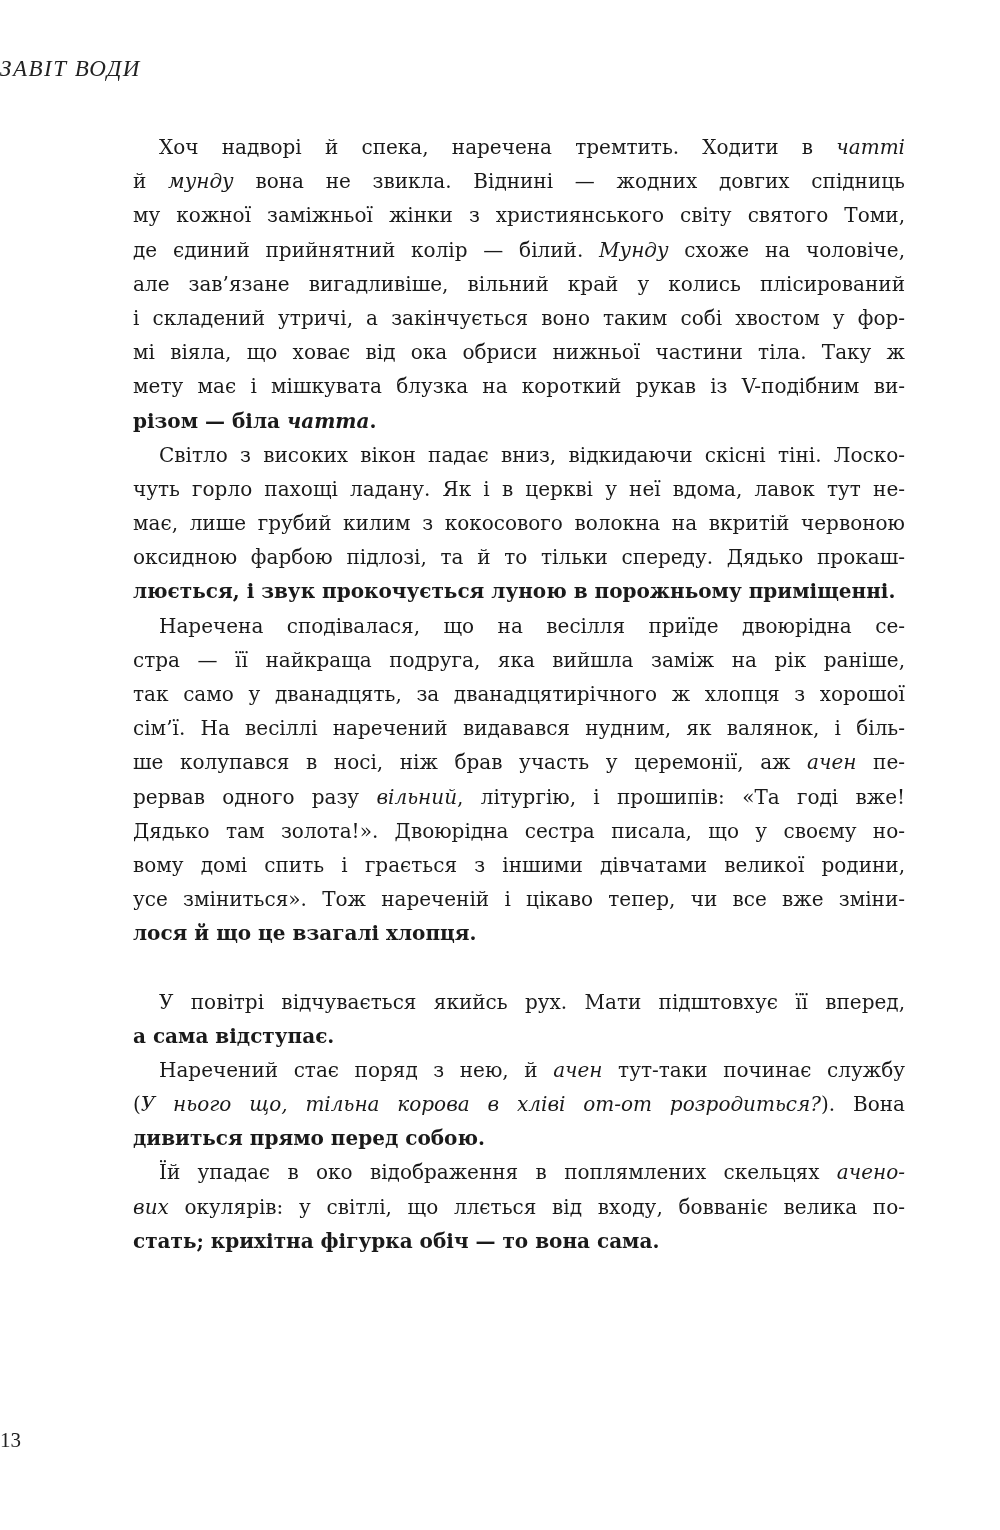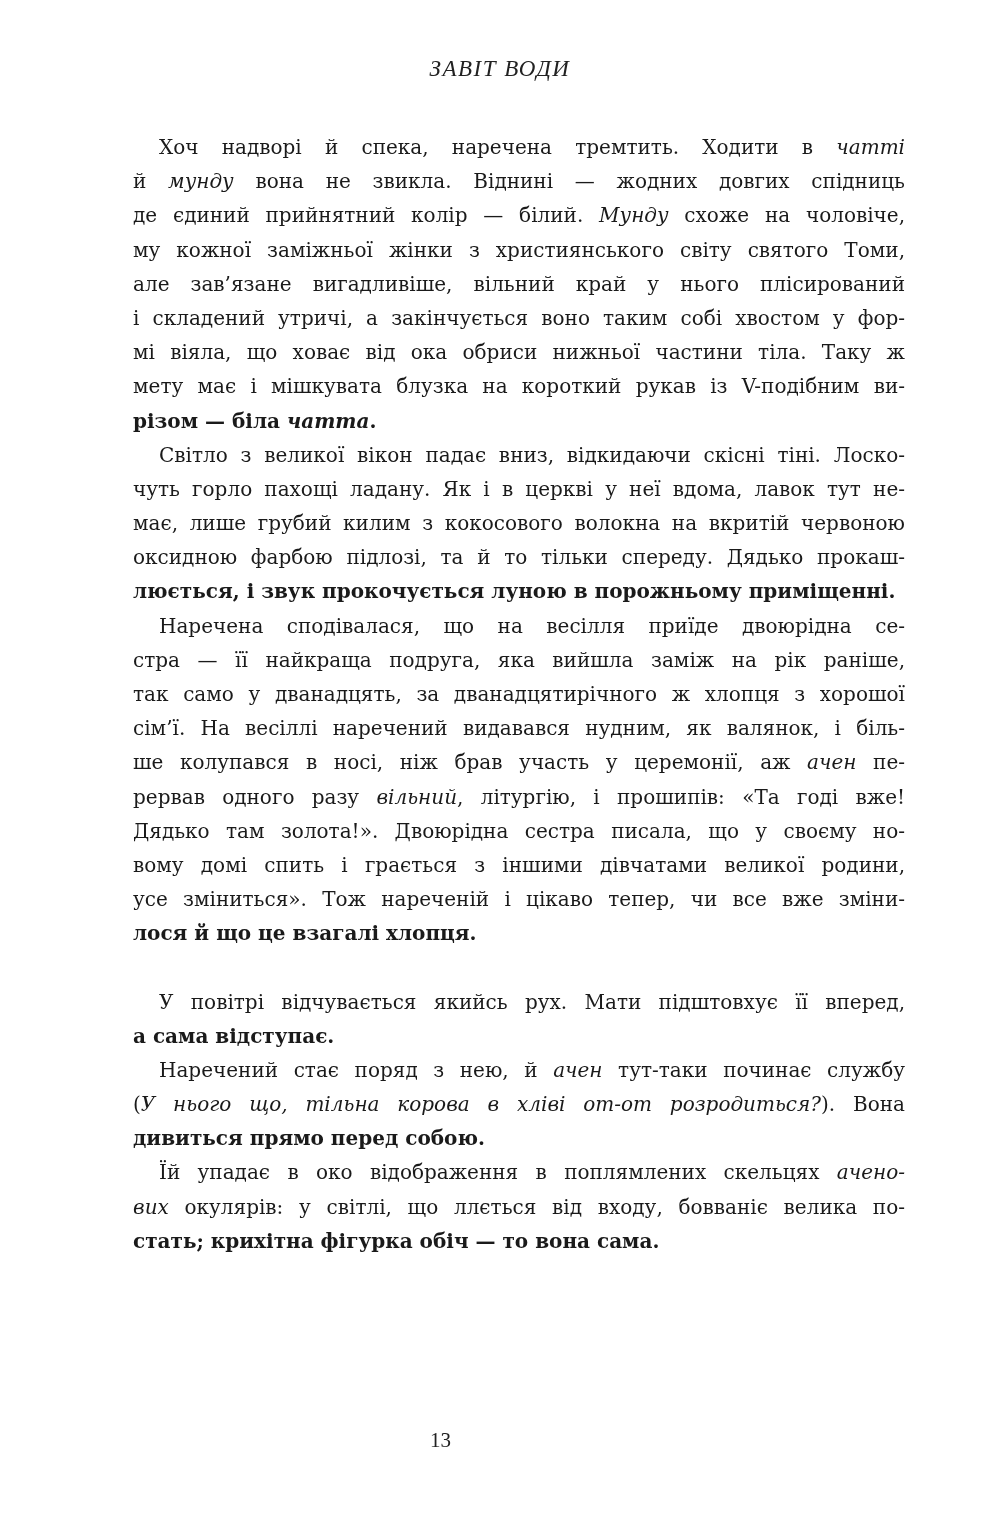--- a/index.html
+++ b/index.html
@@ -1,48 +1,48 @@
 <!DOCTYPE html>
 <html><head>
 <meta charset="utf-8">
 <style>
   html, body { margin:0; padding:0; background:#ffffff; }
   body { width:1000px; height:1530px; position:relative; overflow:hidden;
          font-family:"DejaVu Serif", "Liberation Serif", serif; color:#1a1a1a; }
-  .running-head { position:absolute; top:56px; left:0; width:1000px; text-align:center;
+  .running-head { position:absolute; top:56px; left:0; width:1000px; text-align:left;
          font-family:"Liberation Serif", serif; font-style:italic; font-size:23px; letter-spacing:1.5px; color:#222; }
   .body-text { position:absolute; top:130px; left:133px; width:772px; }
   .line { height:34.2px; line-height:34.2px; font-size:20px; white-space:nowrap;
           text-align:justify; text-align-last:justify; }
   .line.last { text-align-last:left;font-weight:bold; }
   .line.indent { padding-left:26px; }
   .gap { height:34px; }
-  .page-number { position:absolute; top:1428px; left:0; width:881px; text-align:center;
+  .page-number { position:absolute; top:1428px; left:0; width:881px; 
          font-family:"Liberation Serif", serif; font-size:21px; color:#222; }
   i { font-style:italic; }
 </style>
 </head>
 <body>
 
 <div class="running-head">ЗАВІТ ВОДИ</div>
 
 <div class="body-text" id="body-text">
     <div>
       <div class="line indent">Хоч надворі й спека, наречена тремтить. Ходити в <i>чатті</i></div>
       <div class="line">й <i>мунду</i> вона не звикла. Віднині — жодних довгих спідниць</div>
+      <div class="line">му кожної заміжньої жінки з християнського світу святого Томи,</div>
       <div class="line">де єдиний прийнятний колір — білий. <i>Мунду</i> схоже на чоловіче,</div>
-      <div class="line">му кожної заміжньої жінки з християнського світу святого Томи,</div>
-      <div class="line">але зав’язане вигадливіше, вільний край у нього плісирований</div>
+      <div class="line">але зав’язане вигадливіше, вільний край у колись плісирований</div>
       <div class="line">і складений утричі, а закінчується воно таким собі хвостом у фор-</div>
       <div class="line">мі віяла, що ховає від ока обриси нижньої частини тіла. Таку ж</div>
       <div class="line">мету має і мішкувата блузка на короткий рукав із V-подібним ви-</div>
       <div class="line last">різом — біла <i>чатта</i>.</div>
     </div>
     <div>
-      <div class="line indent">Світло з великої вікон падає вниз, відкидаючи скісні тіні. Лоско-</div>
+      <div class="line indent">Світло з високих вікон падає вниз, відкидаючи скісні тіні. Лоско-</div>
       <div class="line">чуть горло пахощі ладану. Як і в церкві у неї вдома, лавок тут не-</div>
       <div class="line">має, лише грубий килим з кокосового волокна на вкритій червоною</div>
       <div class="line">оксидною фарбою підлозі, та й то тільки спереду. Дядько прокаш-</div>
       <div class="line last">люється, і звук прокочується луною в порожньому приміщенні.</div>
     </div>
     <div>
       <div class="line indent">Наречена сподівалася, що на весілля приїде двоюрідна се-</div>
       <div class="line">стра — її найкраща подруга, яка вийшла заміж на рік раніше,</div>
       <div class="line">так само у дванадцять, за дванадцятирічного ж хлопця з хорошої</div>
       <div class="line">сім’ї. На весіллі наречений видавався нудним, як валянок, і біль-</div>

